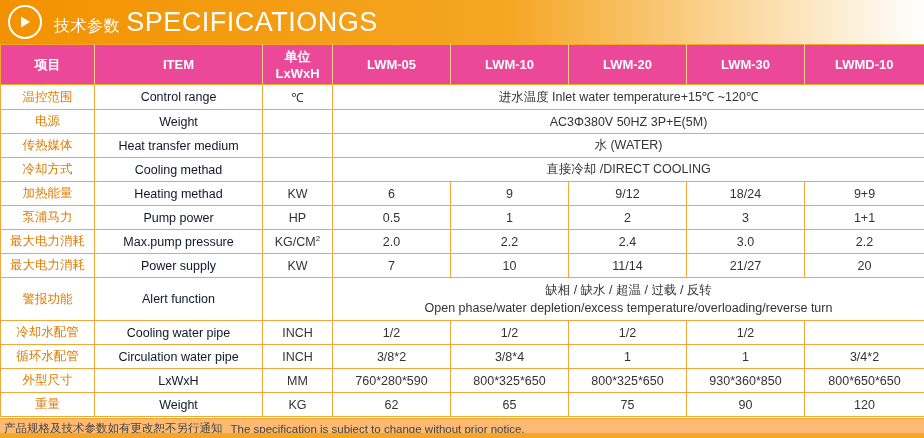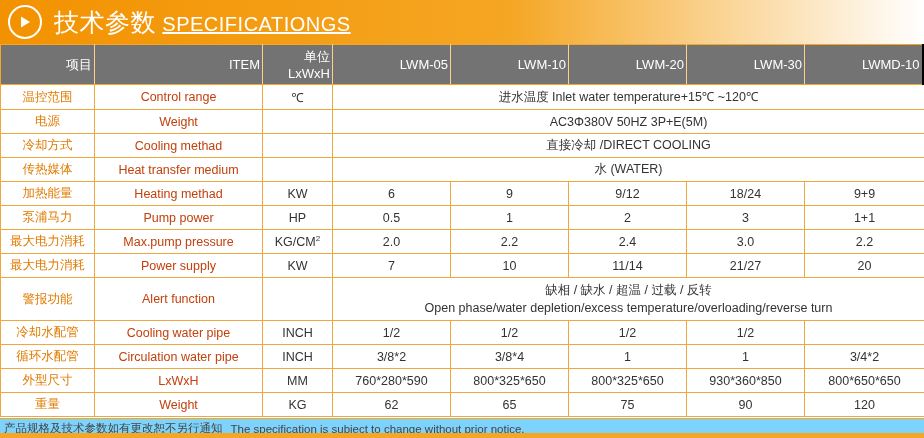--- a/index.html
+++ b/index.html
@@ -41,22 +41,22 @@
     flex: 0 0 auto;
     margin-right: 12px;
   }
   .header-play svg { display: block; }
   .header-title {
     color: #ffffff;
     font-size: 21px;
     letter-spacing: 0.5px;
     white-space: nowrap;
   }
-  .header-title .cn { font-size: 25px; }
-  .header-title .en { font-size: 20px; text-decoration: underline; }
+  .header-title .cn { font-size: 16px; }
+  .header-title .en { font-size: 27px; }
 
   
   table.spec {
     width: 924px;
     border-collapse: collapse;
     table-layout: fixed;
     font-size: 12.5px;
   }
   table.spec col.c0 { width: 94px; }
   table.spec col.c1 { width: 168px; }
@@ -70,37 +70,36 @@
   table.spec th, table.spec td {
     border: 1px solid #f0a83c;
     text-align: center;
     vertical-align: middle;
     padding: 3px 2px;
     height: 22px;
     box-sizing: border-box;
     overflow: hidden;
   }
   table.spec thead th {
-    background: #737373;
+    background: #ec4899;
     color: #ffffff;
-    font-weight: normal;
+    font-weight: bold;
     font-size: 13px;
     height: 24px;
     border: 1px solid #f5a623;
     border-right: 1px solid #ffd08a;
-    text-align: right;
-  }
-  table.spec thead th:last-child { border-right: 6px solid #000000; }
+  }
+  table.spec thead th:last-child { border-right: 2px solid #000000; }
 
   td.cn {
     color: #e07b00;
     white-space: nowrap;
   }
   td.en {
-    color: #c2410c;
+    color: #0f172a;
     white-space: nowrap;
   }
   td.unit {
     color: #333333;
   }
   td.val {
     color: #333333;
   }
   td.blank { }
   .sup { font-size: 8px; vertical-align: super; }
@@ -112,21 +111,21 @@
   .alert-cell .line1 { color: #333; }
   .alert-cell .line2 { color: #333; }
 
   
   .footer {
     position: absolute;
     left: 0;
     bottom: 0;
     width: 924px;
     height: 20px;
-    background: #7dd3fc;
+    background: #fdba74;
     border-top: 1px solid #f5a623;
     font-size: 11.5px;
     color: #444444;
     display: flex;
     align-items: center;
     padding-left: 4px;
     box-sizing: border-box;
   }
   .footer-bar {
     position: absolute;
@@ -189,31 +188,31 @@
 
 
       <tr>
         <td class="cn">电源</td>
         <td class="en">Weight</td>
         <td class="unit"></td>
         <td class="val" colspan="5">AC3Φ380V 50HZ 3P+E(5M)</td>
       </tr>
 
       <tr>
+        <td class="cn">传热媒体</td>
+        <td class="en">Heat transfer medium</td>
+        <td class="unit"></td>
+        <td class="val" colspan="5">水 (WATER)</td>
+      </tr>
+
+      <tr>
         <td class="cn">冷却方式</td>
         <td class="en">Cooling methad</td>
         <td class="unit"></td>
         <td class="val" colspan="5">直接冷却 /DIRECT COOLING</td>
-      </tr>
-
-      <tr>
-        <td class="cn">传热媒体</td>
-        <td class="en">Heat transfer medium</td>
-        <td class="unit"></td>
-        <td class="val" colspan="5">水 (WATER)</td>
       </tr>
 
       <tr>
         <td class="cn">加热能量</td>
         <td class="en">Heating methad</td>
         <td class="unit">KW</td>
         <td class="val">6</td>
         <td class="val">9</td>
         <td class="val">9/12</td>
         <td class="val">18/24</td>

